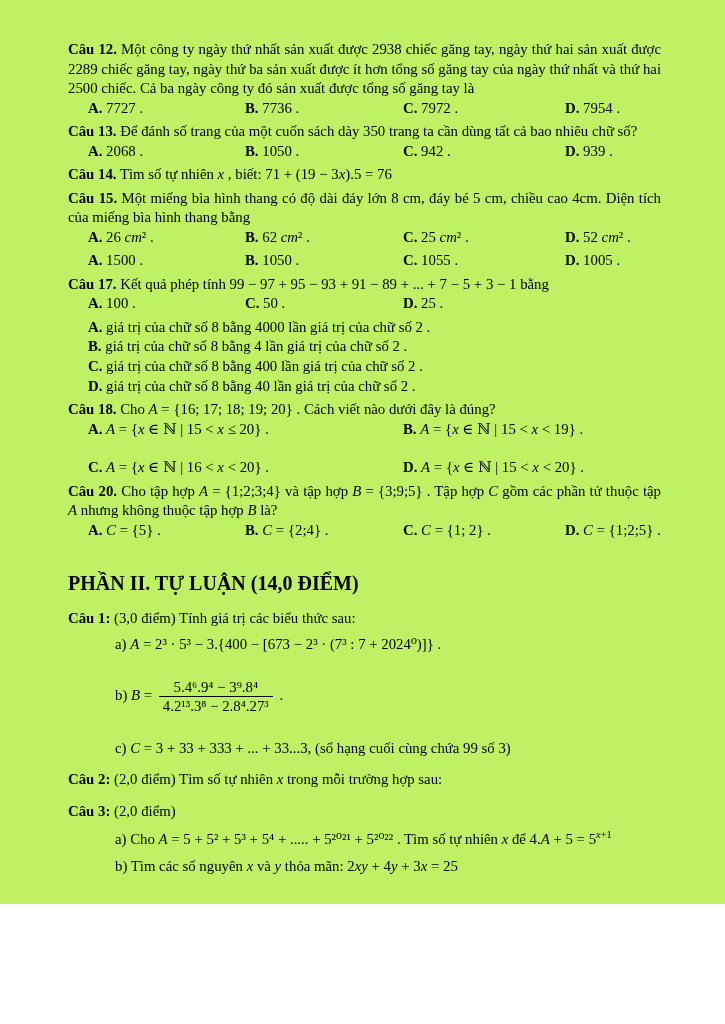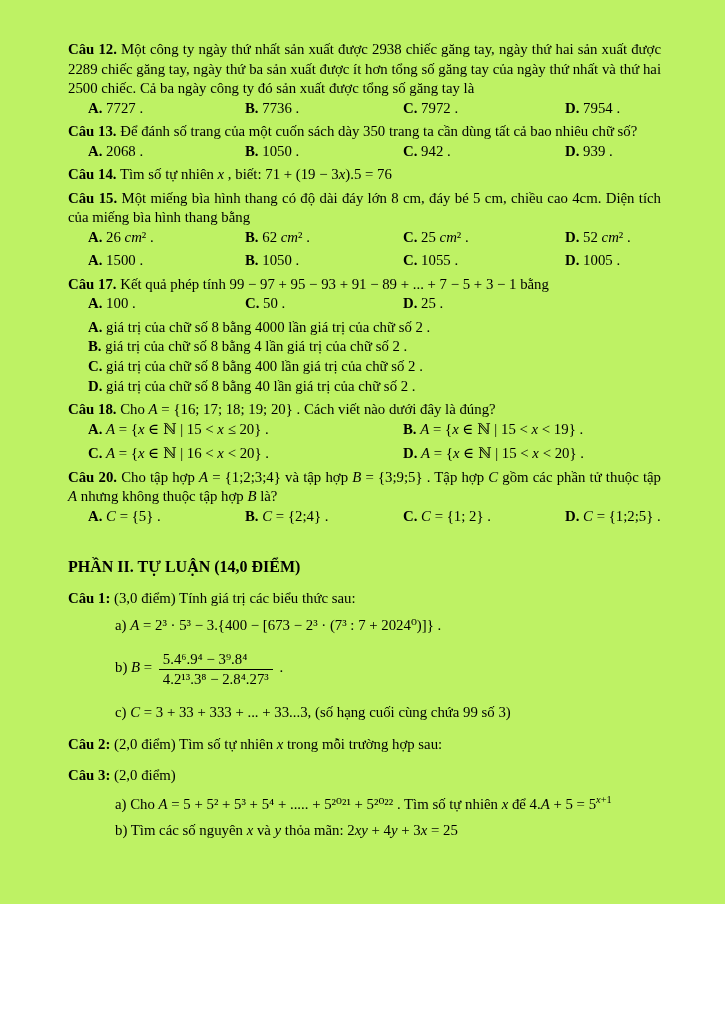--- a/index.html
+++ b/index.html
@@ -5,32 +5,32 @@
   *{box-sizing:border-box}
   html,body{margin:0;padding:0;background:#ffffff}
   .page{width:725px;height:904px;background:#bef264;color:#000;
         font-family:"Liberation Serif","DejaVu Serif",serif;
         font-size:14.8px;line-height:1.32;position:relative;overflow:hidden;
         padding:36px 64px 0 68px}
   p{margin:0}
   .qt{text-align:justify}
   .q{margin-top:4px}
   .opts{display:grid;grid-template-columns:157px 158px 162px 1fr;padding-left:20px}
-  .opts.row2{grid-template-columns:315px 1fr;row-gap:5px}
+  .opts.row2{grid-template-columns:315px 1fr;row-gap:19px}
   .opts.stack{display:block}
   .opts.stack .opt{display:block}
   .b,.lbl{font-weight:bold}
   .i{font-style:italic}
   .sup{vertical-align:super;font-size:0.7em}
-  .sec{margin:30px 0 0 0;font-size:16px;font-weight:bold;
+  .sec{margin:30px 0 0 0;font-size:20px;font-weight:bold;
        font-family:"Liberation Serif","DejaVu Serif",serif}
   .essay-q{margin-top:12px}
   .sub{margin-top:7px;padding-left:47px}
-  .frac{display:inline-block;vertical-align:middle;text-align:left;
-        margin:8px 3px;line-height:1.25}
+  .frac{display:inline-block;vertical-align:middle;text-align:center;
+        margin:16px 3px;line-height:1.25}
   .num{display:block;border-bottom:1.3px solid #000;padding:0 4px}
   .den{display:block;padding:0 4px}
   .footer{position:absolute;left:68px;right:64px;top:947px;
           border-top:1.4px solid #000;display:flex;
           justify-content:center;padding-top:4px}
 </style>
 </head>
 <body>
 
 <div class="page">

